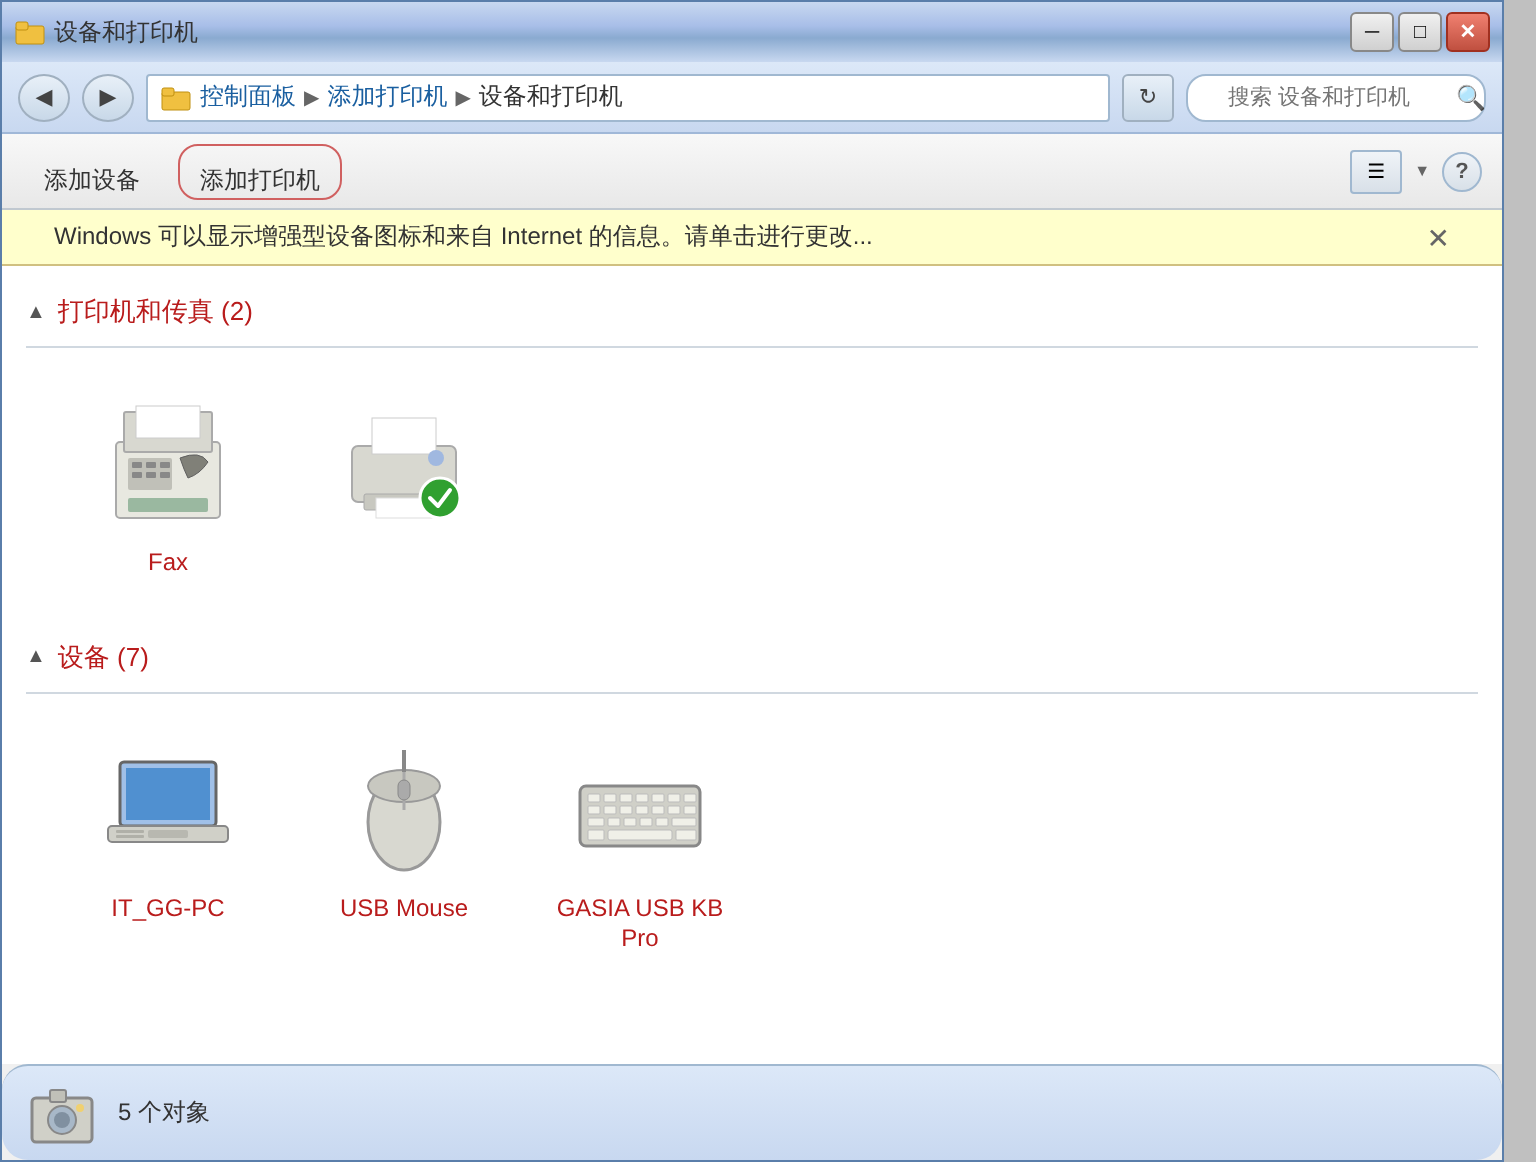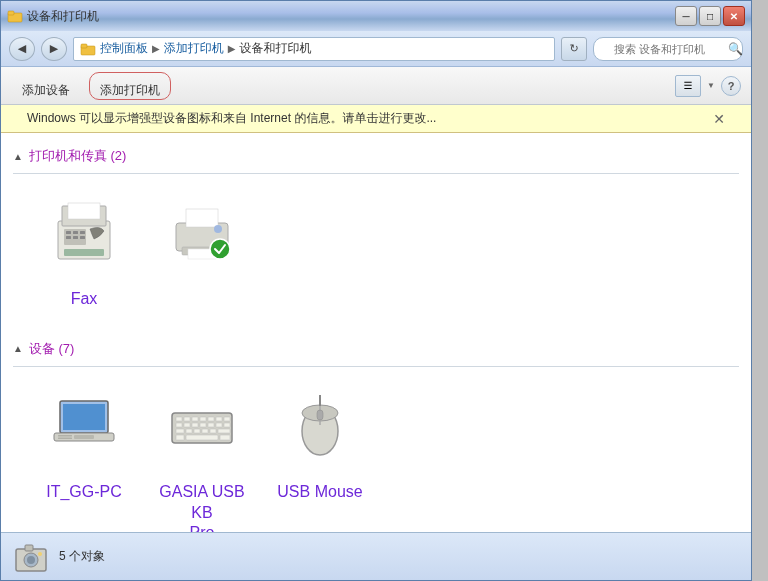--- a/index.html
+++ b/index.html
@@ -235,21 +235,21 @@
     }
 
     .section-arrow {
       font-size: 10px;
       color: #555;
       cursor: pointer;
     }
 
     .section-title {
       font-weight: normal;
-      color: #a21caf;
+      color: #b91c1c;
       cursor: pointer;
     }
 
     .items-grid {
       display: flex;
       flex-wrap: wrap;
       gap: 8px;
       padding: 8px 16px;
       margin-bottom: 8px;
     }
@@ -267,36 +267,36 @@
 
     .device-icon {
       width: 70px;
       height: 70px;
       display: flex;
       align-items: center;
       justify-content: center;
     }
 
     .device-label {
-      font-size: 16px;
+      font-size: 12px;
       text-align: center;
-      color: #6d28d9;
+      color: #b91c1c;
       line-height: 1.3;
-      margin-top: 15px;
     }
 
     
     .status-bar {
       height: 48px;
       background: linear-gradient(to bottom, #dce8f8, #c8d8f0);
       border-top: 1px solid #a0b8d0;
       display: flex;
       align-items: center;
       padding: 0 12px;
       gap: 10px;
+      border-radius: 13px;
     }
 
     .status-icon {
       width: 36px;
       height: 36px;
     }
 
     .status-text {
       font-size: 12px;
       color: #333;
@@ -458,20 +458,38 @@
             <rect x="8" y="44.5" width="14" height="1.5" fill="#b0b0a8" rx="0.5"></rect>
           </svg>
         </div>
         <span class="device-label">IT_GG-PC</span>
       </div>
 
       <div class="device-item">
         <div class="device-icon">
           <svg width="68" height="65" viewBox="0 0 68 65">
 
+            <ellipse cx="34" cy="38" rx="18" ry="24" fill="#d8d8d0" stroke="#999" stroke-width="1.5"></ellipse>
+
+            <ellipse cx="34" cy="20" rx="18" ry="8" fill="#c8c8c0" stroke="#999" stroke-width="1"></ellipse>
+
+            <line x1="34" y1="13" x2="34" y2="32" stroke="#aaa" stroke-width="1.5"></line>
+
+            <rect x="31" y="17" width="6" height="10" fill="#aaa" rx="3" stroke="#888" stroke-width="0.5"></rect>
+
+            <path d="M34 13 Q34 6 34 2" stroke="#888" stroke-width="2" fill="none"></path>
+          </svg>
+        </div>
+        <span class="device-label">USB Mouse</span>
+      </div>
+
+      <div class="device-item">
+        <div class="device-icon">
+          <svg width="68" height="65" viewBox="0 0 68 65">
+
             <rect x="4" y="20" width="60" height="30" fill="#d0d0c8" stroke="#888" stroke-width="1.5" rx="3"></rect>
 
             <rect x="8" y="24" width="6" height="4" fill="#f0f0e8" stroke="#bbb" stroke-width="0.5" rx="0.5"></rect>
             <rect x="16" y="24" width="6" height="4" fill="#f0f0e8" stroke="#bbb" stroke-width="0.5" rx="0.5"></rect>
             <rect x="24" y="24" width="6" height="4" fill="#f0f0e8" stroke="#bbb" stroke-width="0.5" rx="0.5"></rect>
             <rect x="32" y="24" width="6" height="4" fill="#f0f0e8" stroke="#bbb" stroke-width="0.5" rx="0.5"></rect>
             <rect x="40" y="24" width="6" height="4" fill="#f0f0e8" stroke="#bbb" stroke-width="0.5" rx="0.5"></rect>
             <rect x="48" y="24" width="6" height="4" fill="#f0f0e8" stroke="#bbb" stroke-width="0.5" rx="0.5"></rect>
             <rect x="56" y="24" width="6" height="4" fill="#f0f0e8" stroke="#bbb" stroke-width="0.5" rx="0.5"></rect>
 
@@ -491,38 +509,20 @@
             <rect x="50" y="36" width="12" height="4" fill="#f0f0e8" stroke="#bbb" stroke-width="0.5" rx="0.5"></rect>
 
             <rect x="18" y="42" width="32" height="5" fill="#f0f0e8" stroke="#bbb" stroke-width="0.5" rx="1"></rect>
             <rect x="8" y="42" width="8" height="5" fill="#f0f0e8" stroke="#bbb" stroke-width="0.5" rx="0.5"></rect>
             <rect x="52" y="42" width="10" height="5" fill="#f0f0e8" stroke="#bbb" stroke-width="0.5" rx="0.5"></rect>
           </svg>
         </div>
         <span class="device-label" style="white-space: pre-line; text-align:center;">GASIA USB KB
 Pro</span>
       </div>
-
-      <div class="device-item">
-        <div class="device-icon">
-          <svg width="68" height="65" viewBox="0 0 68 65">
-
-            <ellipse cx="34" cy="38" rx="18" ry="24" fill="#d8d8d0" stroke="#999" stroke-width="1.5"></ellipse>
-
-            <ellipse cx="34" cy="20" rx="18" ry="8" fill="#c8c8c0" stroke="#999" stroke-width="1"></ellipse>
-
-            <line x1="34" y1="13" x2="34" y2="32" stroke="#aaa" stroke-width="1.5"></line>
-
-            <rect x="31" y="17" width="6" height="10" fill="#aaa" rx="3" stroke="#888" stroke-width="0.5"></rect>
-
-            <path d="M34 13 Q34 6 34 2" stroke="#888" stroke-width="2" fill="none"></path>
-          </svg>
-        </div>
-        <span class="device-label">USB Mouse</span>
-      </div>
     </div>
 
   </div>
 
   <div class="status-bar">
     <div class="status-icon">
       <svg width="36" height="36" viewBox="0 0 36 36">
 
         <rect x="3" y="10" width="30" height="22" fill="#d0d0c8" stroke="#888" stroke-width="1.5" rx="2"></rect>
         <circle cx="18" cy="21" r="7" fill="#a8b8c8" stroke="#888" stroke-width="1"></circle>

